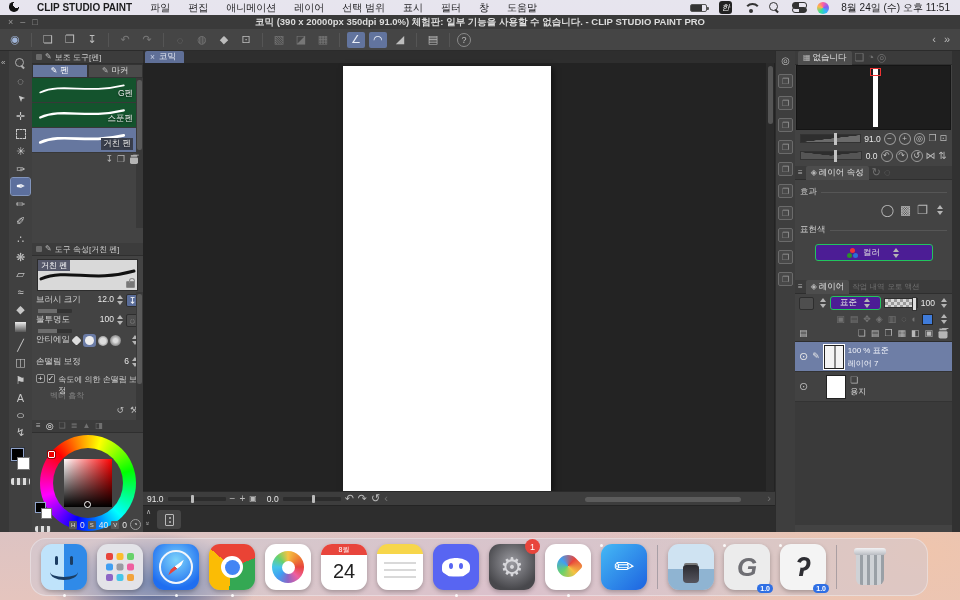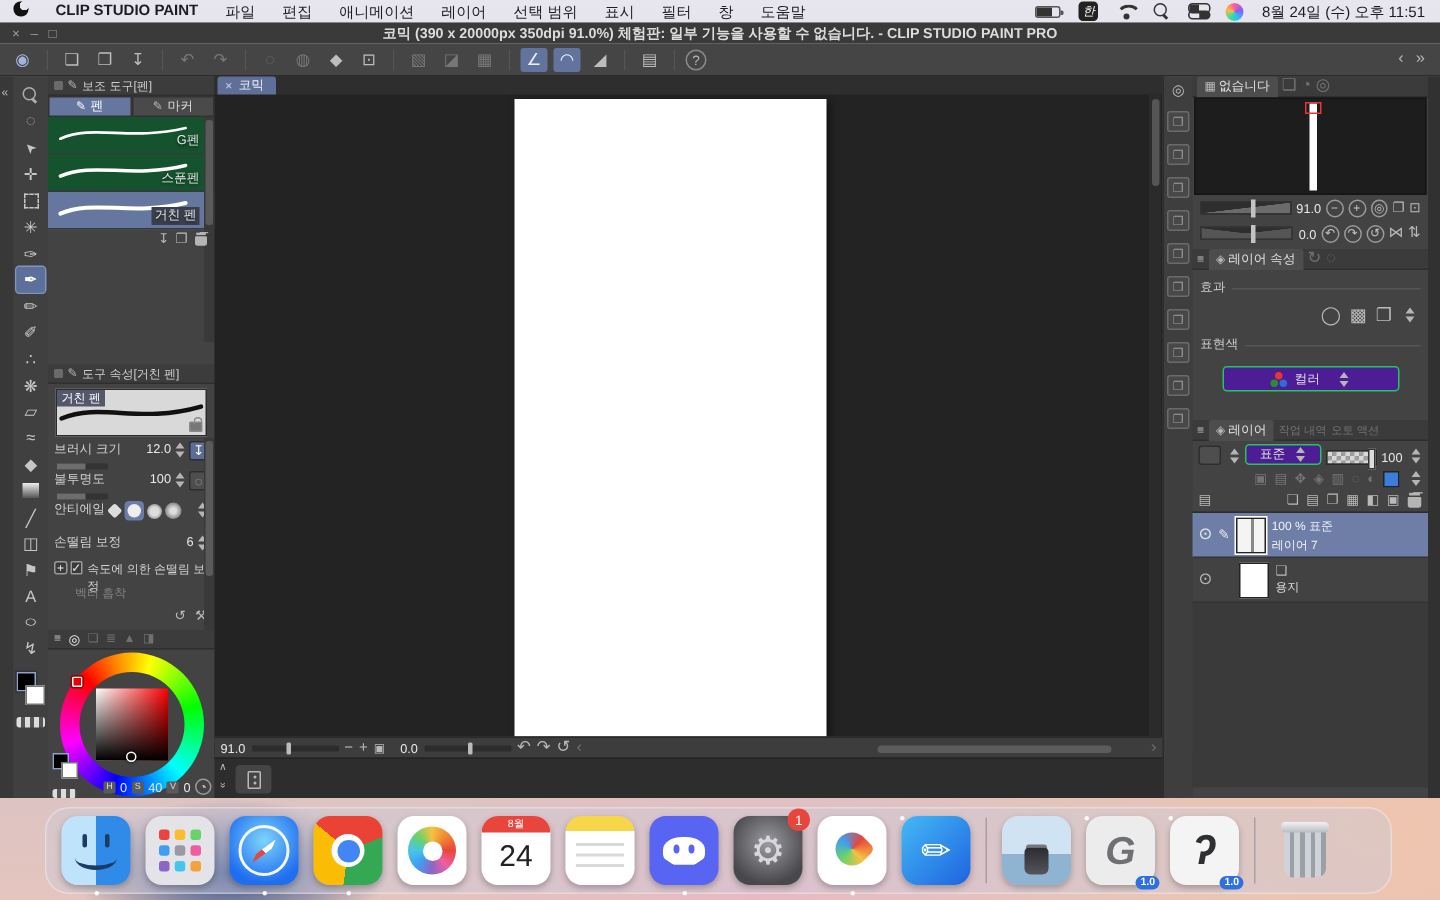--- a/index.html
+++ b/index.html
@@ -556,21 +556,21 @@
 <div class="abs panelR" style="top:280px;height:252px">
   <div class="rhead">
     <span class="gi" style="font-size:8px">≡</span>
     <span class="rtab">
         <i class="gi" style="font-size:8px">◈</i>
         <i style="font-style:normal">레이어</i>
       </span>
     <span class="gi dim" style="font-size:7.5px">작업 내역</span>
     <span class="gi dim" style="font-size:7.5px">오토 액션</span>
   </div>
-  <div style="display:flex;align-items:flex-end;gap:3px;padding:2px 4px">
+  <div style="display:flex;align-items:center;gap:3px;padding:2px 4px">
     <span class="sqbtn" style="width:15px;height:13px"></span>
     <span class="stp"></span>
     <span class="drop" style="flex:1;height:14px">
         <i style="font-style:normal">표준</i>
         <span class="stp"></span>
       </span>
     <span class="checker" style="width:34px"></span>
     <span class="num">100</span>
     <span class="stp"></span>
   </div>

